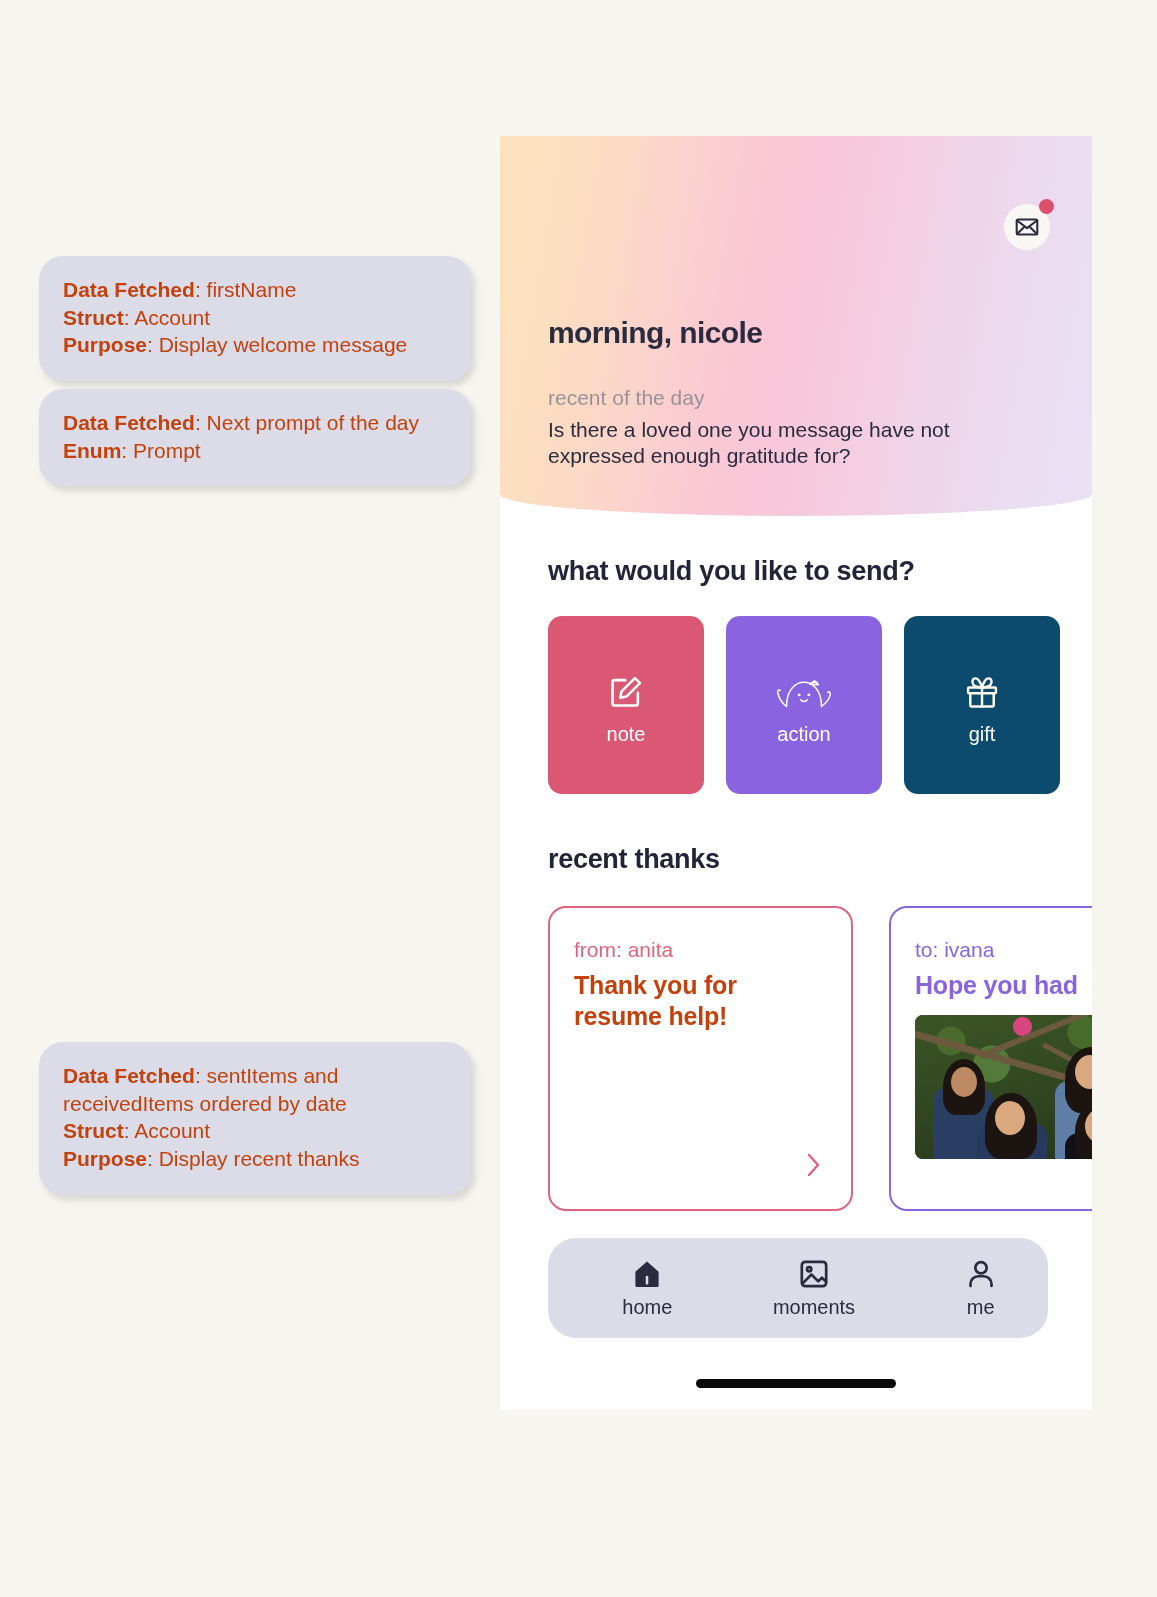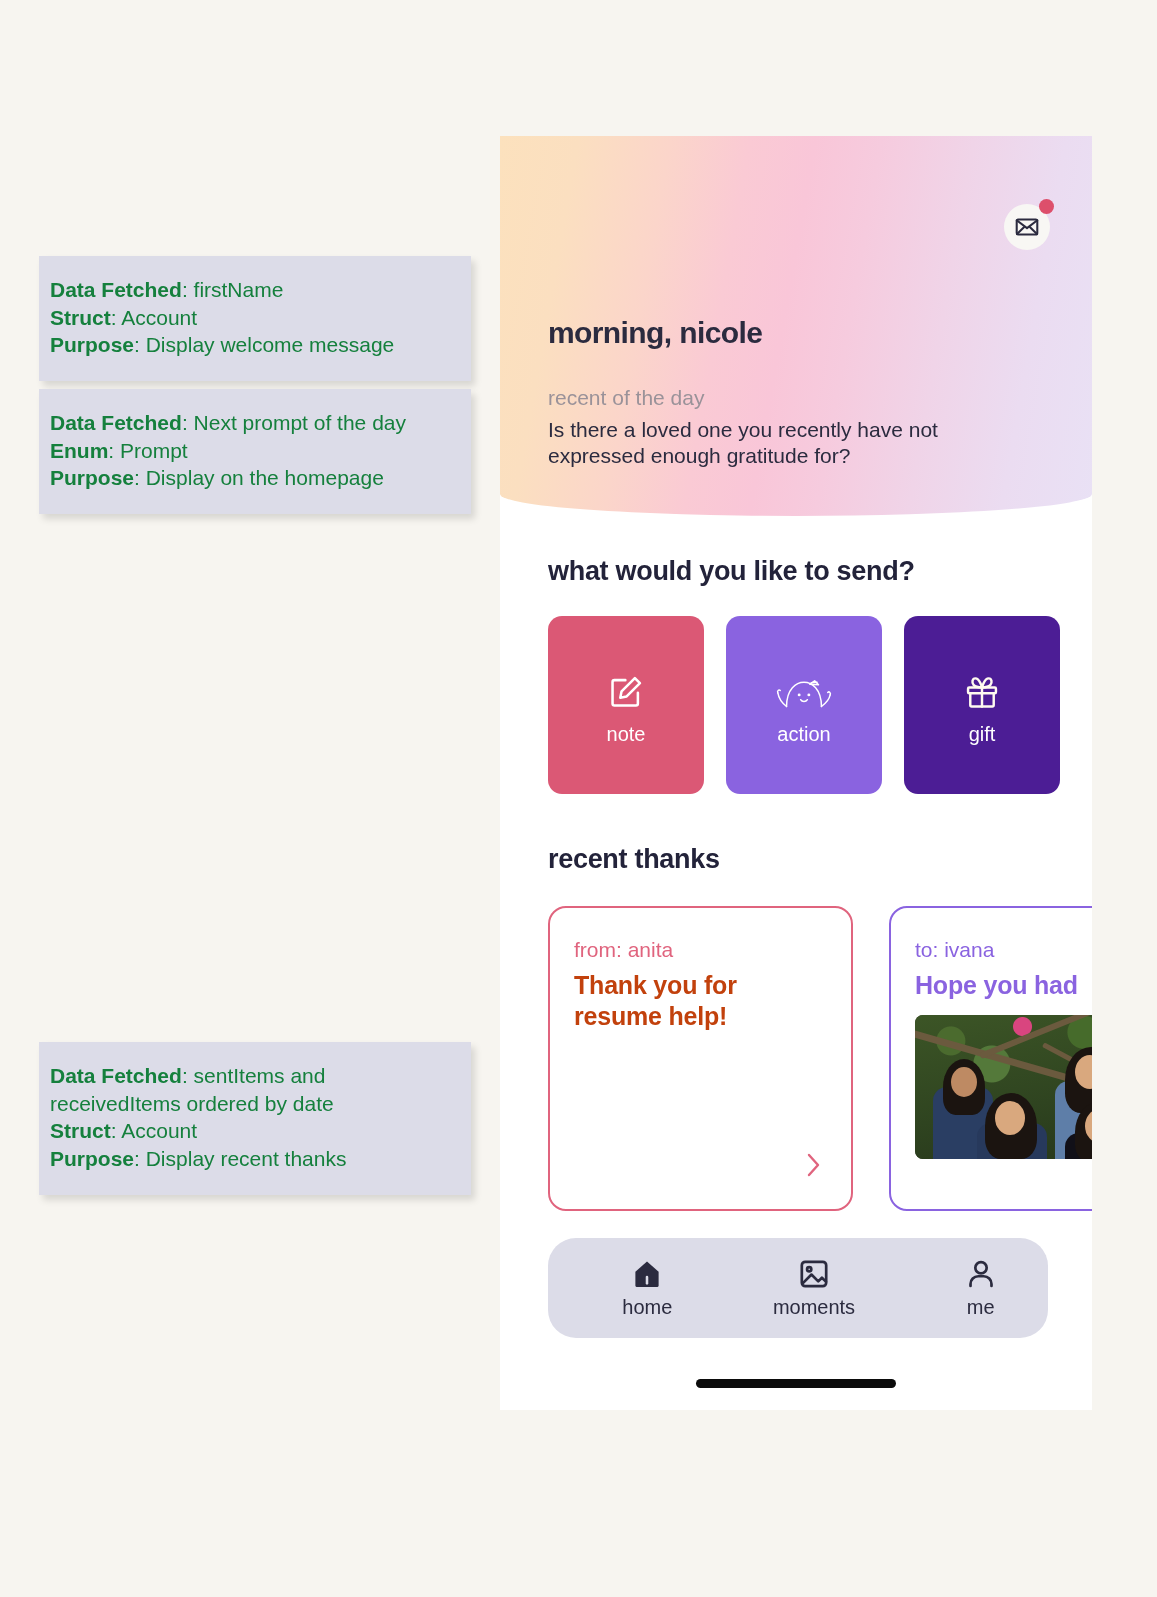--- a/index.html
+++ b/index.html
@@ -11,24 +11,25 @@
   }
   #root { position: relative; width: 1157px; height: 1597px; }
 
   
   .annotation {
     position: absolute;
     left: 39px;
     width: 432px;
     background: #DCDCE8;
     box-shadow: 4px 5px 7px rgba(0,0,0,0.13);
-    padding: 20px 24px 22px 11px;
+    padding: 20px 24px 22px 24px;
     font-size: 21px;
     line-height: 1.32;
-    color: #15803d;
+    color: #c2410c;
+    border-radius: 24px;
   }
   .annotation .line { display: block; white-space: normal; }
   .annotation b { font-weight: 700; }
   #anno-1 { top: 256px; }
   #anno-2 { top: 389px; }
   #anno-3 { top: 1042px; }
 
   
   #phone {
     position: absolute;
@@ -191,21 +192,20 @@
 
   <div class="annotation" id="anno-1">
     <span class="line"><b>Data Fetched</b>: <span>firstName</span></span>
     <span class="line"><b>Struct</b>: <span>Account</span></span>
     <span class="line"><b>Purpose</b>: <span>Display welcome message</span></span>
   </div>
 
   <div class="annotation" id="anno-2">
     <span class="line"><b>Data Fetched</b>: <span>Next prompt of the day</span></span>
     <span class="line"><b>Enum</b>: <span>Prompt</span></span>
-    <span class="line"><b>Purpose</b>: <span>Display on the homepage</span></span>
   </div>
 
   <div class="annotation" id="anno-3">
     <span class="line"><b>Data Fetched</b>: <span>sentItems and receivedItems ordered by date</span></span>
     <span class="line"><b>Struct</b>: <span>Account</span></span>
     <span class="line"><b>Purpose</b>: <span>Display recent thanks</span></span>
   </div>
 
   <div id="phone">
 
@@ -216,21 +216,21 @@
         <rect x="2.5" y="5" width="19" height="14" rx="1.5"></rect>
         <path d="M2.5 5.8 L12 13 L21.5 5.8"></path>
         <path d="M2.8 18.4 L9.2 12.2"></path>
         <path d="M21.2 18.4 L14.8 12.2"></path>
       </svg>
     </div>
     <div id="mail-badge"></div>
 
     <div id="greeting">morning, nicole</div>
     <div id="prompt-label">recent of the day</div>
-    <div id="prompt-text">Is there a loved one you recently have not expressed enough gratitude for?</div>
+    <div id="prompt-text">Is there a loved one you message have not expressed enough gratitude for?</div>
 
     <div class="section-title" id="title-send">what would you like to send?</div>
 
     <div id="send-cards">
 
       <div class="send-card" style="background:#DB5875">
         <span class="sc-icon">
           <svg width="38" height="38" viewBox="0 0 24 24" fill="none" stroke="#FFFFFF" stroke-width="1.6" stroke-linecap="round" stroke-linejoin="round">
             <path d="M19.5 12.5 V19.3 A1.2 1.2 0 0 1 18.3 20.5 H4.7 A1.2 1.2 0 0 1 3.5 19.3 V5.7 A1.2 1.2 0 0 1 4.7 4.5 H11.6"></path>
             <path d="M17.6 3.2 L20.8 6.4 L12.4 14.8 L8.4 15.6 L9.2 11.6 Z"></path>
@@ -250,21 +250,21 @@
             <circle cx="27" cy="24" r="1.5" fill="#FFFFFF" stroke="none"></circle>
             <circle cx="37" cy="24" r="1.5" fill="#FFFFFF" stroke="none"></circle>
             <path d="M28.5 29 C30 31.5 34 31.5 35.5 29"></path>
             <path d="M38 13 L43 9.5 L47 13.5 Z"></path>
             <path d="M39.5 11.5 L45.5 11"></path>
           </svg>
         </span>
         <span class="sc-label">action</span>
       </div>
 
-      <div class="send-card" style="background:#4c1d95">
+      <div class="send-card" style="background:#0c4a6e">
         <span class="sc-icon">
           <svg width="38" height="38" viewBox="0 0 24 24" fill="none" stroke="#FFFAF0" stroke-width="1.55" stroke-linecap="round" stroke-linejoin="round">
             <rect x="3.2" y="9.2" width="17.6" height="3.6" rx="0.7"></rect>
             <path d="M4.6 12.8 V20.2 A0.9 0.9 0 0 0 5.5 21.1 H18.5 A0.9 0.9 0 0 0 19.4 20.2 V12.8"></path>
             <path d="M12 9.2 V21.1"></path>
             <path d="M12 9.2 C12 9.2 10.6 3.4 7.8 3.4 C5.9 3.4 5.3 6 6.8 7.7 C8 9 12 9.2 12 9.2 Z"></path>
             <path d="M12 9.2 C12 9.2 13.4 3.4 16.2 3.4 C18.1 3.4 18.7 6 17.2 7.7 C16 9 12 9.2 12 9.2 Z"></path>
           </svg>
         </span>
         <span class="sc-label">gift</span>

